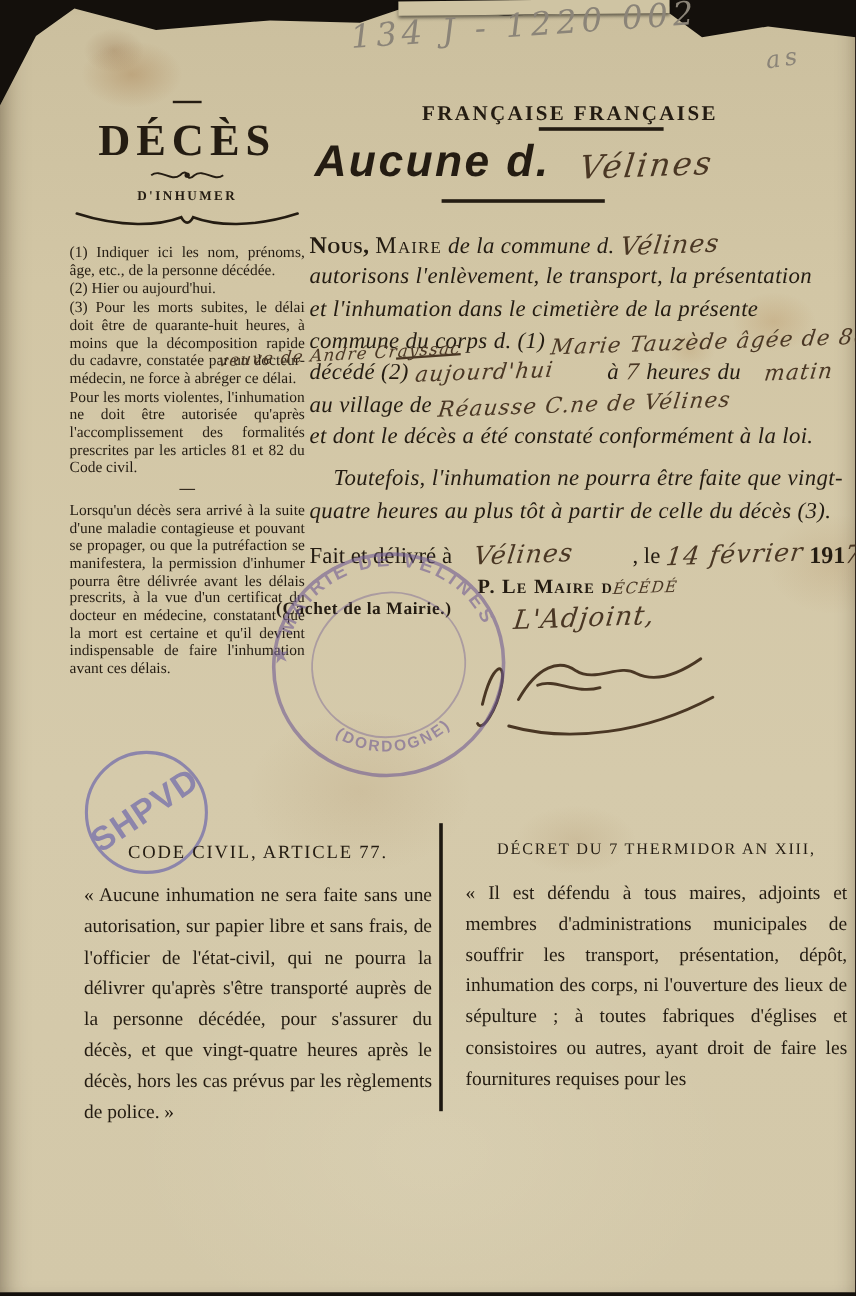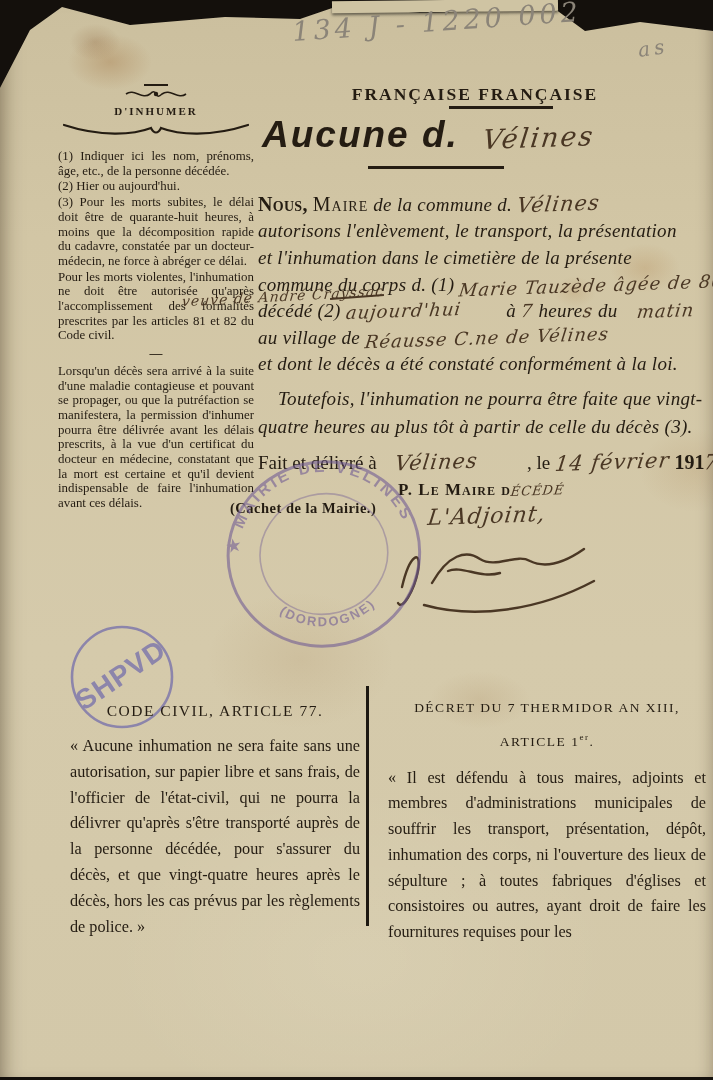--- a/index.html
+++ b/index.html
@@ -65,20 +65,21 @@
 
 <div id="page">
   <div id="paper"></div>
   <div id="top-remnant"></div>
 
   <div class="abs pencil" style="left:292px;top:6px;font-size:27px;transform:rotate(-4deg);">134 J - 1220 002</div>
   <div class="abs pencil" style="left:638px;top:36px;font-size:20px;transform:rotate(-8deg);">as</div>
 
   <div class="abs" id="sidebar">
     <div class="rule" style="width:24px;height:2px;margin:4px auto 0;"></div>
+    <div class="center b printed" id="sb-deces">DÉCÈS</div>
     <div class="center">
       <svg width="64" height="12" viewBox="0 0 64 12">
           <path d="M2 6 C10 0,18 12,26 6 C29 3,31 3,32 6 C33 9,35 9,38 6 C46 0,54 12,62 6" fill="none" stroke="#241c12" stroke-width="1.6"></path>
           <circle cx="32" cy="6" r="2.2" fill="#241c12"></circle>
         </svg>
     </div>
     <div class="center b printed" id="sb-inh">D'INHUMER</div>
     <div class="center" style="margin-top:4px;">
       <svg width="190" height="16" viewBox="0 0 190 16">
           <path d="M3 4 C40 16,72 14,90 7 C93 13,97 13,100 7 C118 14,150 16,187 4" fill="none" stroke="#241c12" stroke-width="2.2" stroke-linecap="round"></path>
@@ -178,18 +179,15 @@
 
   <div class="abs" id="vdivider"></div>
 
   <div class="abs" style="left:70px;top:686px;width:290px;">
     <div class="center bottom-title printed" style="font-size:15.5px;">CODE CIVIL, ARTICLE 77.</div>
     <p class="bottom-text just printed" style="margin:14px 0 0 0;">« Aucune inhumation ne sera faite sans une autorisation, sur papier libre et sans frais, de l'officier de l'état-civil, qui ne pourra la délivrer qu'après s'être transporté auprès de la personne décédée, pour s'assurer du décès, et que vingt-quatre heures après le décès, hors les cas prévus par les règlements de police. »</p>
   </div>
 
   <div class="abs" style="left:388px;top:684px;width:318px;">
     <div class="center bottom-title printed" style="font-size:13.5px;">DÉCRET DU 7 THERMIDOR AN XIII,</div>
-    <div class="center bottom-title printed" style="font-size:13.5px;">
-      <span>ARTICLE 1</span><sup style="font-size:9px;">er</sup><span>.</span>
-    </div>
     <p class="bottom-text just printed" style="margin:16px 0 0 0;">« Il est défendu à tous maires, adjoints et membres d'administrations municipales de souffrir les transport, présentation, dépôt, inhumation des corps, ni l'ouverture des lieux de sépulture ; à toutes fabriques d'églises et consistoires ou autres, ayant droit de faire les fournitures requises pour les</p>
   </div>
 </div>
 
 </body></html>

